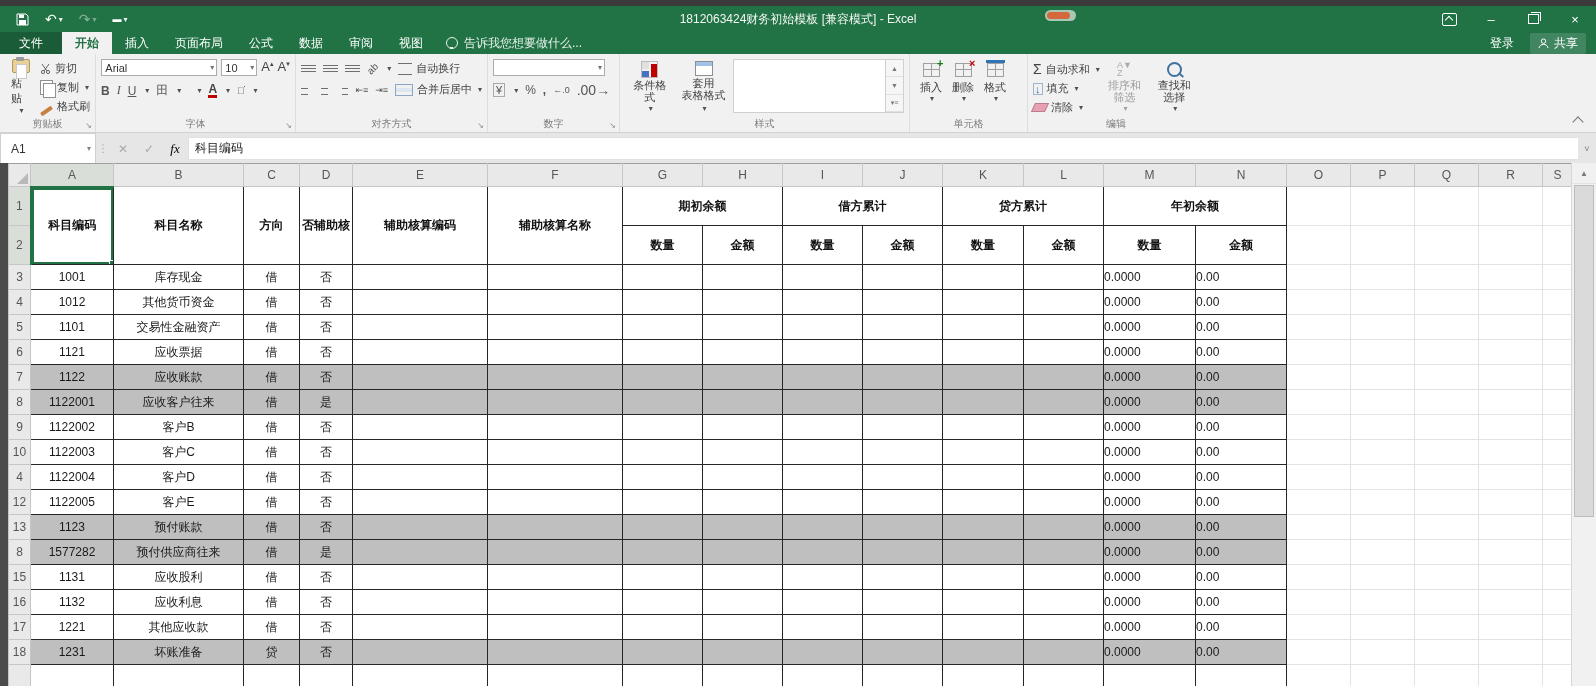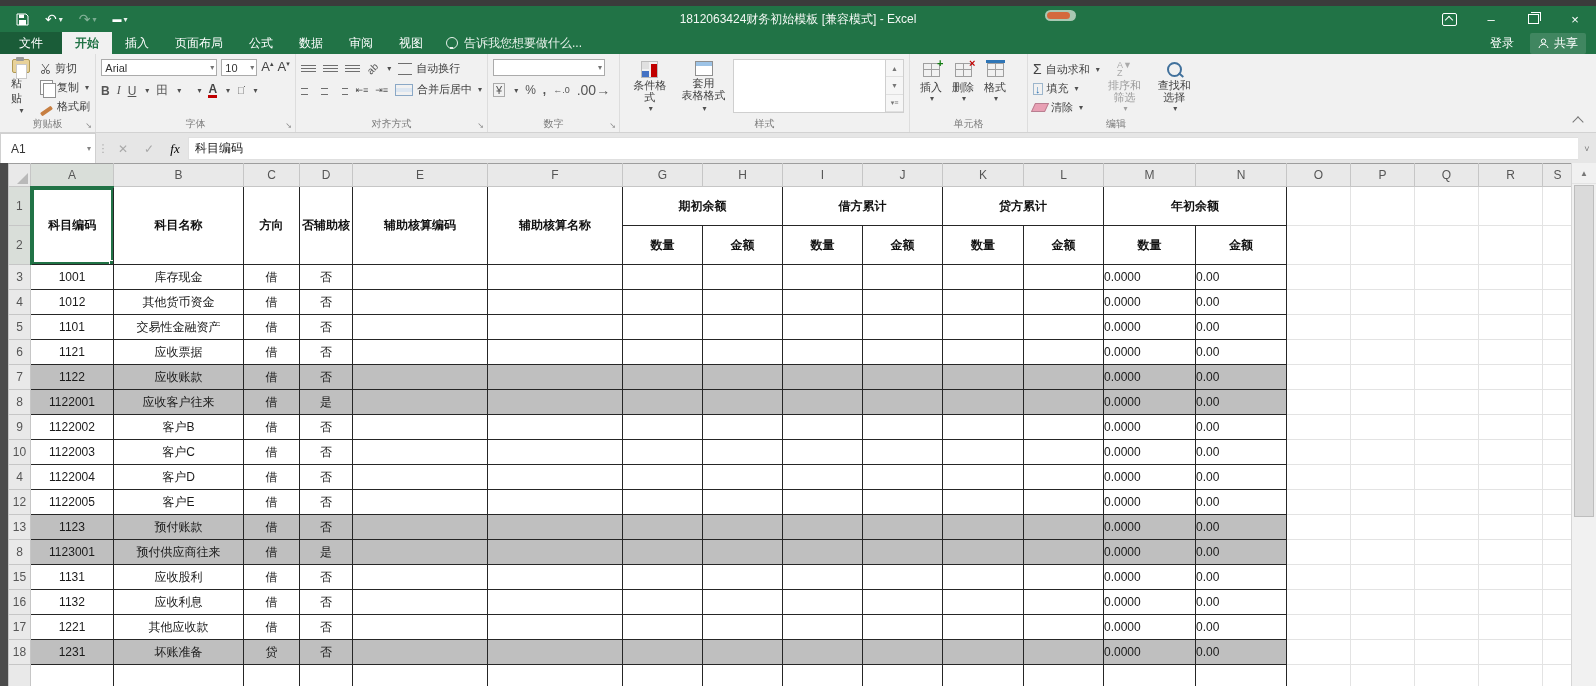--- a/index.html
+++ b/index.html
@@ -750,21 +750,21 @@
             <td class="tbl num gray">0.0000</td>
             <td class="tbl num gray">0.00</td>
             <td class="plain"></td>
             <td class="plain"></td>
             <td class="plain"></td>
             <td class="plain"></td>
             <td class="plain"></td>
           </tr>
           <tr class="drow">
             <th class="rownum">8</th>
-            <td class="tbl lft gray">1123001</td>
+            <td class="tbl lft gray">1577282</td>
             <td class="tbl lft gray">预付供应商往来</td>
             <td class="tbl ctr gray">借</td>
             <td class="tbl lft gray">是</td>
             <td class="tbl  gray"></td>
             <td class="tbl  gray"></td>
             <td class="tbl  gray"></td>
             <td class="tbl  gray"></td>
             <td class="tbl  gray"></td>
             <td class="tbl  gray"></td>
             <td class="tbl  gray"></td>

